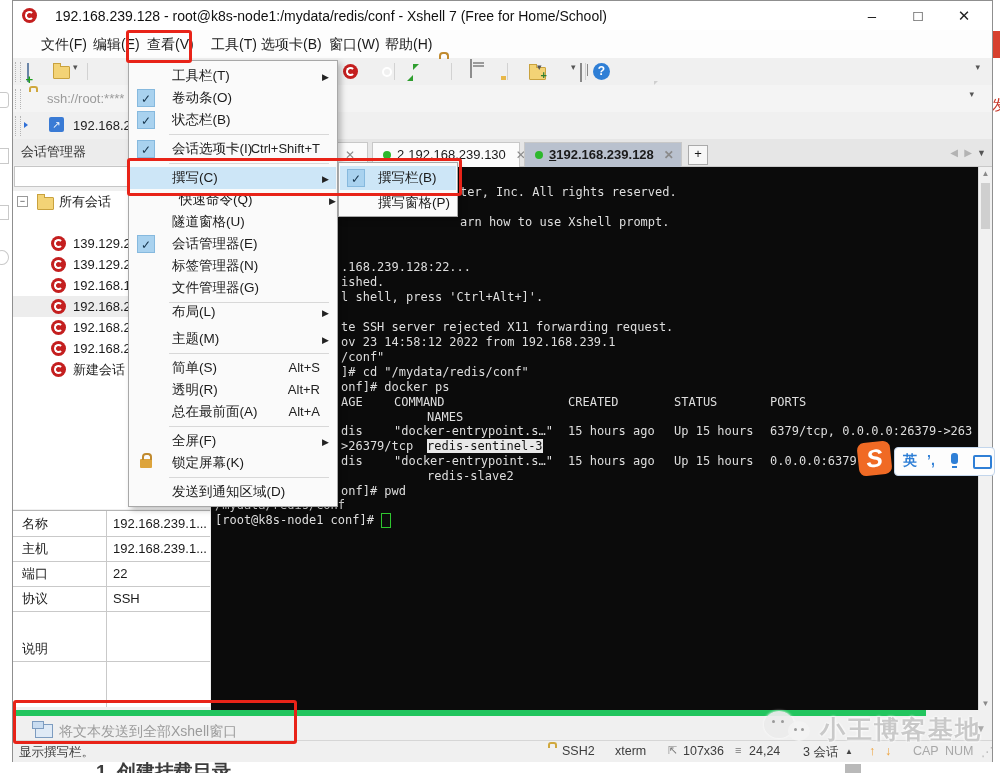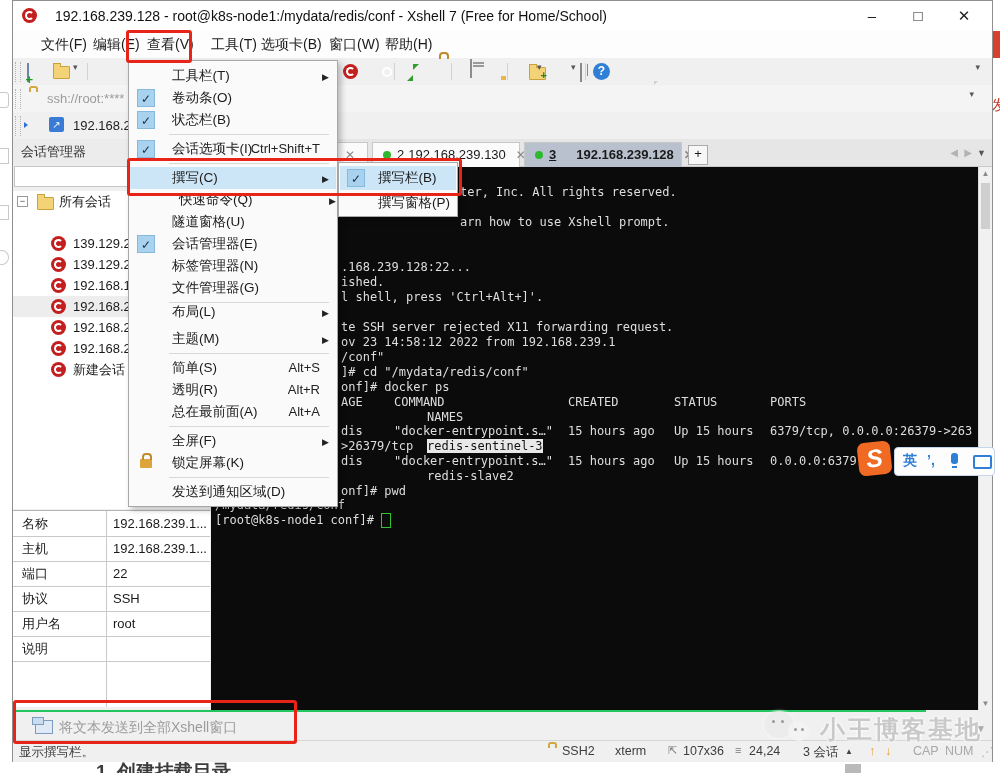--- a/index.html
+++ b/index.html
@@ -65,21 +65,21 @@
   .vm-sep{position:absolute;left:40px;width:160px;height:1px;background:#d8d8d8;}
   .mcheck{position:absolute;left:7px;top:2px;width:18px;height:18px;background:#a9d2ef;border:1px solid #86b9de;
           color:#16344c;font-size:12px;line-height:18px;text-align:center;box-sizing:border-box;}
   #submenu{position:absolute;left:338px;top:162px;width:120px;height:55px;background:#fafafa;border:1px solid #a8a8a8;
            box-shadow:3px 3px 6px rgba(0,0,0,.25);box-sizing:border-box;z-index:51;}
   .sm-item{position:absolute;left:1px;width:116px;height:24px;font-size:13.5px;line-height:24px;}
   .sm-item.hl{background:#cde6f7;}
   .sm-item .vm-label{left:38px;}
   .sm-item .mcheck{top:3px;}
   
-  #composebar{position:absolute;left:13px;top:710px;width:913px;height:30px;background:#f0f0f0;border-top:2px solid #22c55e;}
+  #composebar{position:absolute;left:13px;top:710px;width:913px;height:30px;background:#f0f0f0;border-top:6px solid #22c55e;}
   #compose-label{position:absolute;left:46px;top:7px;font-size:14px;color:#9b9b9b;}
   .composeicon{position:absolute;left:22px;top:8px;width:16px;height:12px;border:1px solid #7d9cc0;background:#dfeaf6;}
   .composeicon::before{content:"";position:absolute;left:-4px;top:-4px;width:10px;height:6px;border:1px solid #7d9cc0;background:#c9dcf0;}
   #statusbar{position:absolute;left:13px;top:740px;width:979px;height:21px;background:#f0f0f0;border-top:1px solid #d6d6d6;font-size:12.5px;color:#3d3d3d;}
   .sb{position:absolute;top:3px;white-space:nowrap;}
   
   .redbox{position:absolute;border:3px solid #e82318;border-radius:3px;z-index:100;}
   
   .swirl{display:inline-block;width:15px;height:15px;border-radius:50%;background:#c41f1f;position:relative;}
   .swirl::after{content:"";position:absolute;left:3px;top:3px;width:5px;height:5px;border:2px solid #fff;
@@ -263,37 +263,33 @@
       <span class="pv">192.168.239.1...</span>
     </div>
     <div class="prow" style="top: 50px;">
       <span class="pl">端口</span>
       <span class="pv">22</span>
     </div>
     <div class="prow" style="top: 75px;">
       <span class="pl">协议</span>
       <span class="pv">SSH</span>
     </div>
-    <div class="prow" style="top: 100px;">
-      <span class="pl">用户名</span>
-      <span class="pv">root</span>
-    </div>
     <div class="prow" style="top: 125px;">
       <span class="pl">说明</span>
       <span class="pv"></span>
     </div>
   </div>
 
 <div id="tabbar">
   <span style="position:absolute;right:34px;top:8px;color:#b3b3b3;font-size:10px;">◀</span>
   <span style="position:absolute;right:20px;top:8px;color:#b3b3b3;font-size:10px;">▶</span>
   <span style="position:absolute;right:6px;top:9px;color:#555;font-size:9px;">▼</span>
 <div class="tab" style="left: 49px; width: 108px;"><span class="tabx" style="margin-left: 84px;">✕</span></div>
     <div class="tab" style="left: 161px; width: 148px;"><span class="tabdot"></span><span class="">2</span><span style="margin-left: 4px;">192.168.239.130</span><span class="tabx">✕</span></div>
-    <div class="tab active" style="left: 313px; width: 158px;"><span class="tabdot"></span><span class="tabnum">3</span><span style="margin-left: 20px;">192.168.239.128</span><span class="tabx">✕</span></div>
+    <div class="tab active" style="left: 313px; width: 158px;"><span class="tabdot"></span><span class="tabnum">3</span><span style="margin-left: 0;">192.168.239.128</span><span class="tabx">✕</span></div>
     <div id="tab-add" style="left: 477px;">+</div>
   </div>
 <div id="terminal">
     <span class="tfrag" style="left: 249px; top: 18px;">ter, Inc. All rights reserved.</span>
     <span class="tfrag" style="left: 249px; top: 48px;">arn how to use Xshell prompt.</span>
     <span class="tfrag" style="left: 130px; top: 93px;">.168.239.128:22...</span>
     <span class="tfrag" style="left: 130px; top: 108px;">ished.</span>
     <span class="tfrag" style="left: 130px; top: 123px;">l shell, press 'Ctrl+Alt+]'.</span>
     <span class="tfrag" style="left: 130px; top: 153px;">te SSH server rejected X11 forwarding request.</span>
     <span class="tfrag" style="left: 130px; top: 168px;">ov 23 14:58:12 2022 from 192.168.239.1</span>

